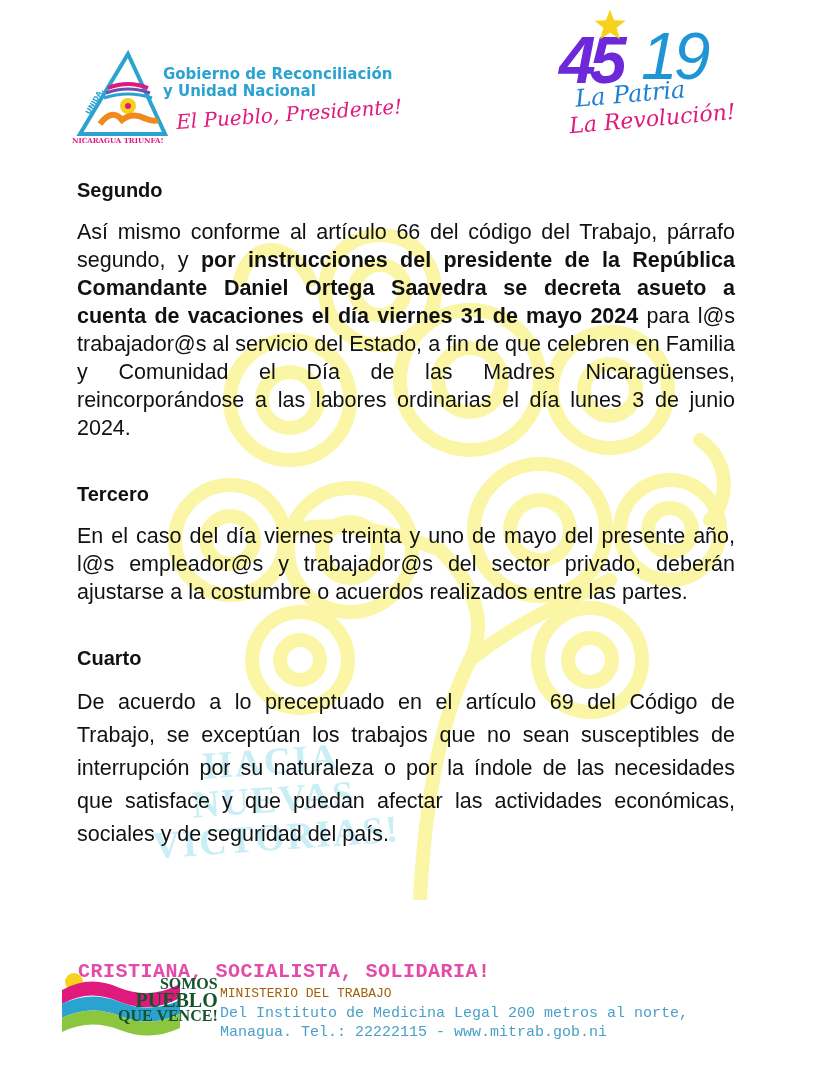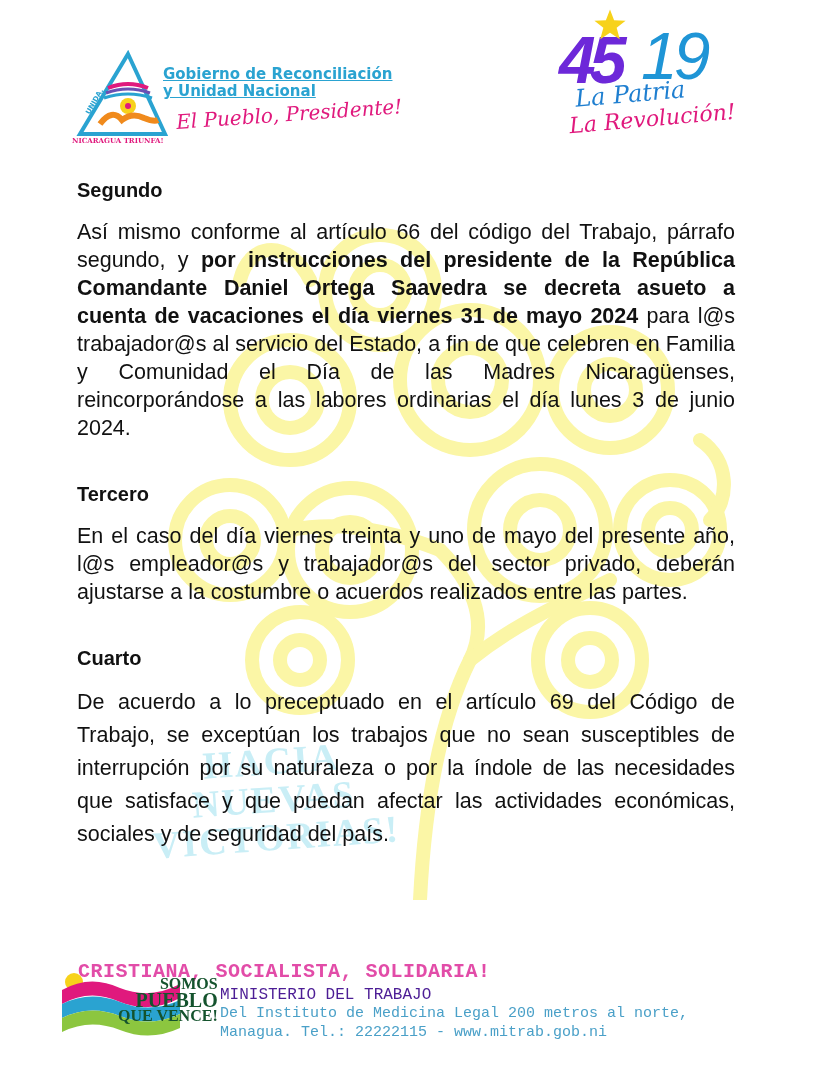--- a/index.html
+++ b/index.html
@@ -1,41 +1,41 @@
 <!DOCTYPE html>
 <html><head>
 <meta charset="utf-8">
 <style>
   html, body { margin: 0; padding: 0; }
   body { width: 825px; height: 1068px; background: #ffffff; position: relative; overflow: hidden; font-family: "Liberation Sans", sans-serif; color: #111; }
   .watermark-tree { position: absolute; left: 140px; top: 200px; width: 600px; height: 700px; z-index: 0; }
   .watermark-text { position: absolute; left: 150px; top: 742px; z-index: 1; font-family: "Liberation Serif", serif; font-weight: bold; color: #c9eef6; font-size: 38px; line-height: 38px; text-align: center; transform: rotate(-4deg); letter-spacing: 2px; }
   .header-left { position: absolute; left: 70px; top: 50px; width: 380px; height: 100px; z-index: 2; }
   .gov-logo { position: absolute; left: 0; top: 0; width: 100px; height: 95px; }
-  .gov-title { position: absolute; left: 93px; top: 16px; font-family: "DejaVu Sans", sans-serif; font-weight: bold; color: #2aa3d1; font-size: 15px; line-height: 17px; text-decoration: underline; }
+  .gov-title { position: absolute; left: 93px; top: 16px; font-family: "DejaVu Sans", sans-serif; font-weight: bold; color: #2aa3d1; font-size: 15px; line-height: 17px; }
   .gov-slogan { position: absolute; left: 106px; top: 52px; font-family: "DejaVu Serif", serif; font-style: italic; color: #e0197d; font-size: 20px; transform: rotate(-4deg); }
   .header-right { position: absolute; left: 555px; top: 8px; width: 200px; height: 125px; z-index: 2; }
   .num-45 { position: absolute; left: 4px; top: 14px; font-family: "Liberation Sans", sans-serif; font-weight: bold; font-style: italic; font-size: 66px; color: #6d28d9; letter-spacing: -6px; }
   .num-19 { position: absolute; left: 86px; top: 10px; font-family: "Liberation Sans", sans-serif; font-weight: normal; font-style: italic; font-size: 66px; color: #1f95d6; letter-spacing: -4px; }
   .star { position: absolute; left: 38px; top: 0px; width: 34px; height: 34px; }
   .patria { position: absolute; left: 20px; top: 72px; font-family: "DejaVu Serif", serif; font-style: italic; font-size: 24px; color: #1f7fd0; transform: rotate(-5deg); }
   .revolucion { position: absolute; left: 14px; top: 98px; font-family: "DejaVu Serif", serif; font-style: italic; font-size: 22px; color: #e0197d; transform: rotate(-5deg); }
   .content { position: absolute; left: 77px; top: 176px; width: 658px; z-index: 3; font-size: 21.5px; line-height: 28px; }
   .section-heading { font-weight: bold; font-size: 20px; margin: 0 0 14px 0; }
   .section-body { text-align: justify; margin: 0 0 38px 0; }
   .section-body.tall { line-height: 33px; }
   .section-body b { font-weight: bold; }
   .footer { position: absolute; left: 60px; top: 960px; width: 700px; height: 90px; z-index: 2; }
   .footer-slogan { position: absolute; left: 18px; top: 0px; font-family: "Liberation Mono", monospace; font-weight: bold; font-size: 20px; color: #e24ca8; letter-spacing: 0.5px; }
   .somos-logo { position: absolute; left: 0; top: 12px; width: 150px; height: 70px; }
   .somos-text { position: absolute; left: 28px; top: 16px; font-family: "Liberation Serif", serif; font-weight: bold; color: #14532d; text-align: right; line-height: 16px; }
   .somos-text .s1 { font-size: 16px; display: block; }
   .somos-text .s2 { font-size: 20px; display: block; }
   .somos-text .s3 { font-size: 16px; display: block; }
-  .ministry { position: absolute; left: 160px; top: 26px; font-family: "Liberation Mono", monospace; font-size: 16px; color: #4c1d95; }
+  .ministry { position: absolute; left: 160px; top: 26px; font-family: "Liberation Mono", monospace; font-size: 13px; color: #a16207; }
   .address { position: absolute; left: 160px; top: 44px; font-family: "Liberation Mono", monospace; font-size: 15px; line-height: 19px; color: #4aa0c8; }
 </style>
 </head>
 <body>
 
 <svg class="watermark-tree" viewBox="0 0 600 700" fill="none" stroke="#fbf6a6" stroke-width="14" stroke-linecap="round">
   <path d="M280 700 C 285 600, 300 520, 330 460 C 350 420, 330 380, 300 350"></path>
   <path d="M330 460 C 380 420, 430 400, 470 380"></path>
   <path d="M300 350 C 250 330, 200 320, 150 330"></path>
   <circle cx="240" cy="90" r="55"></circle>

